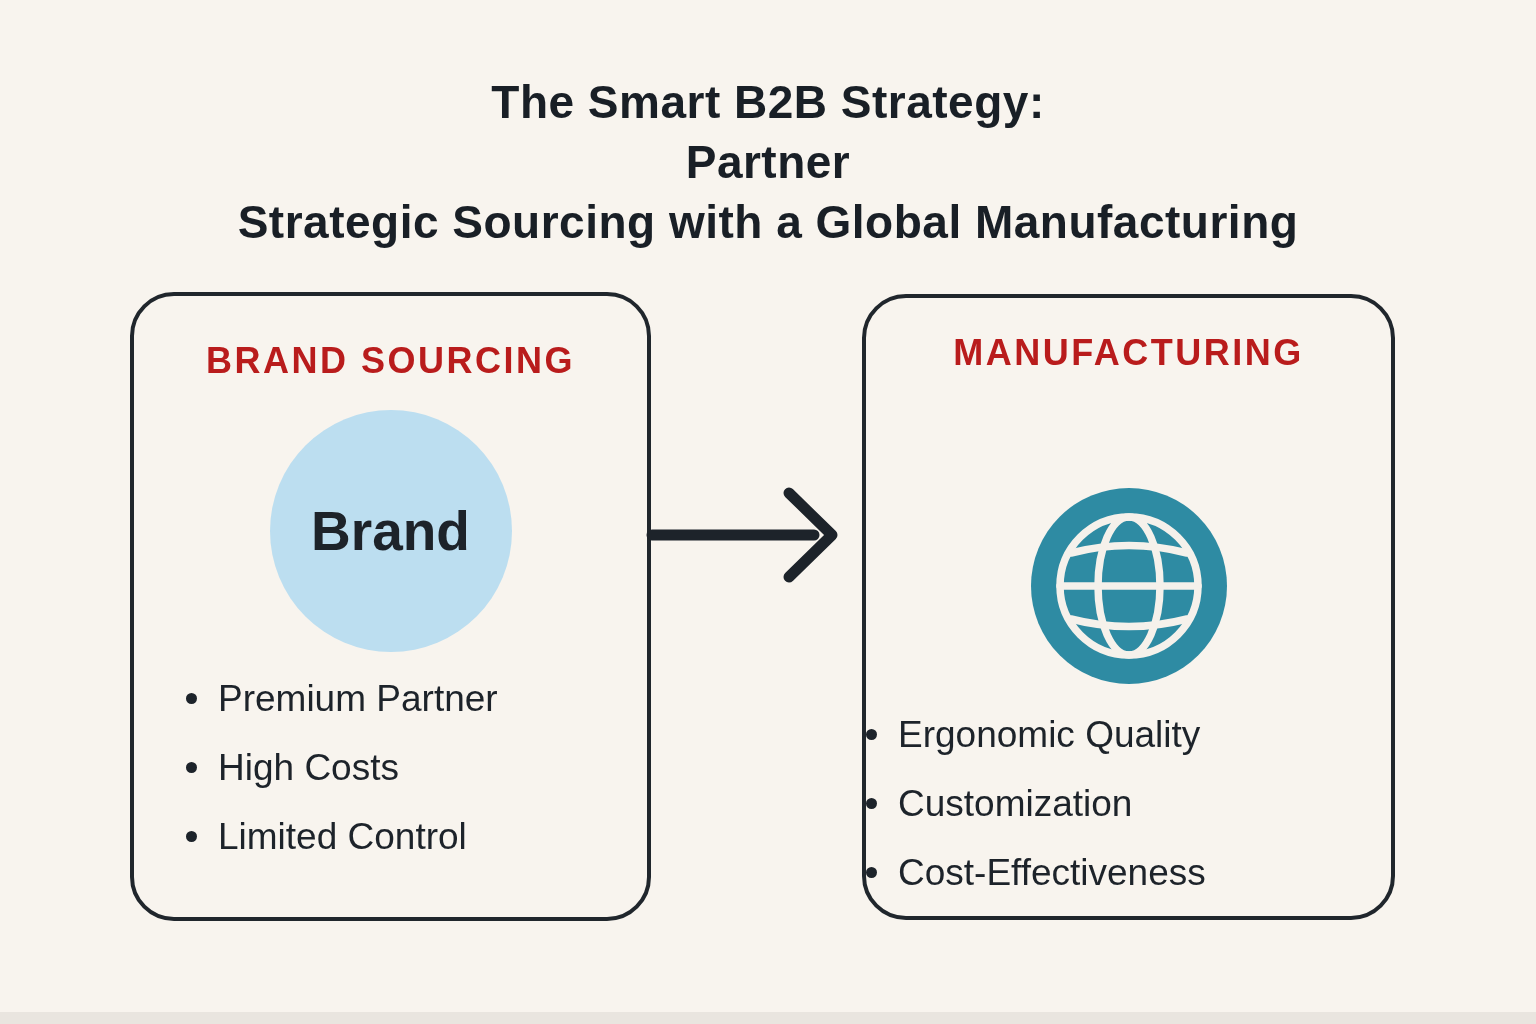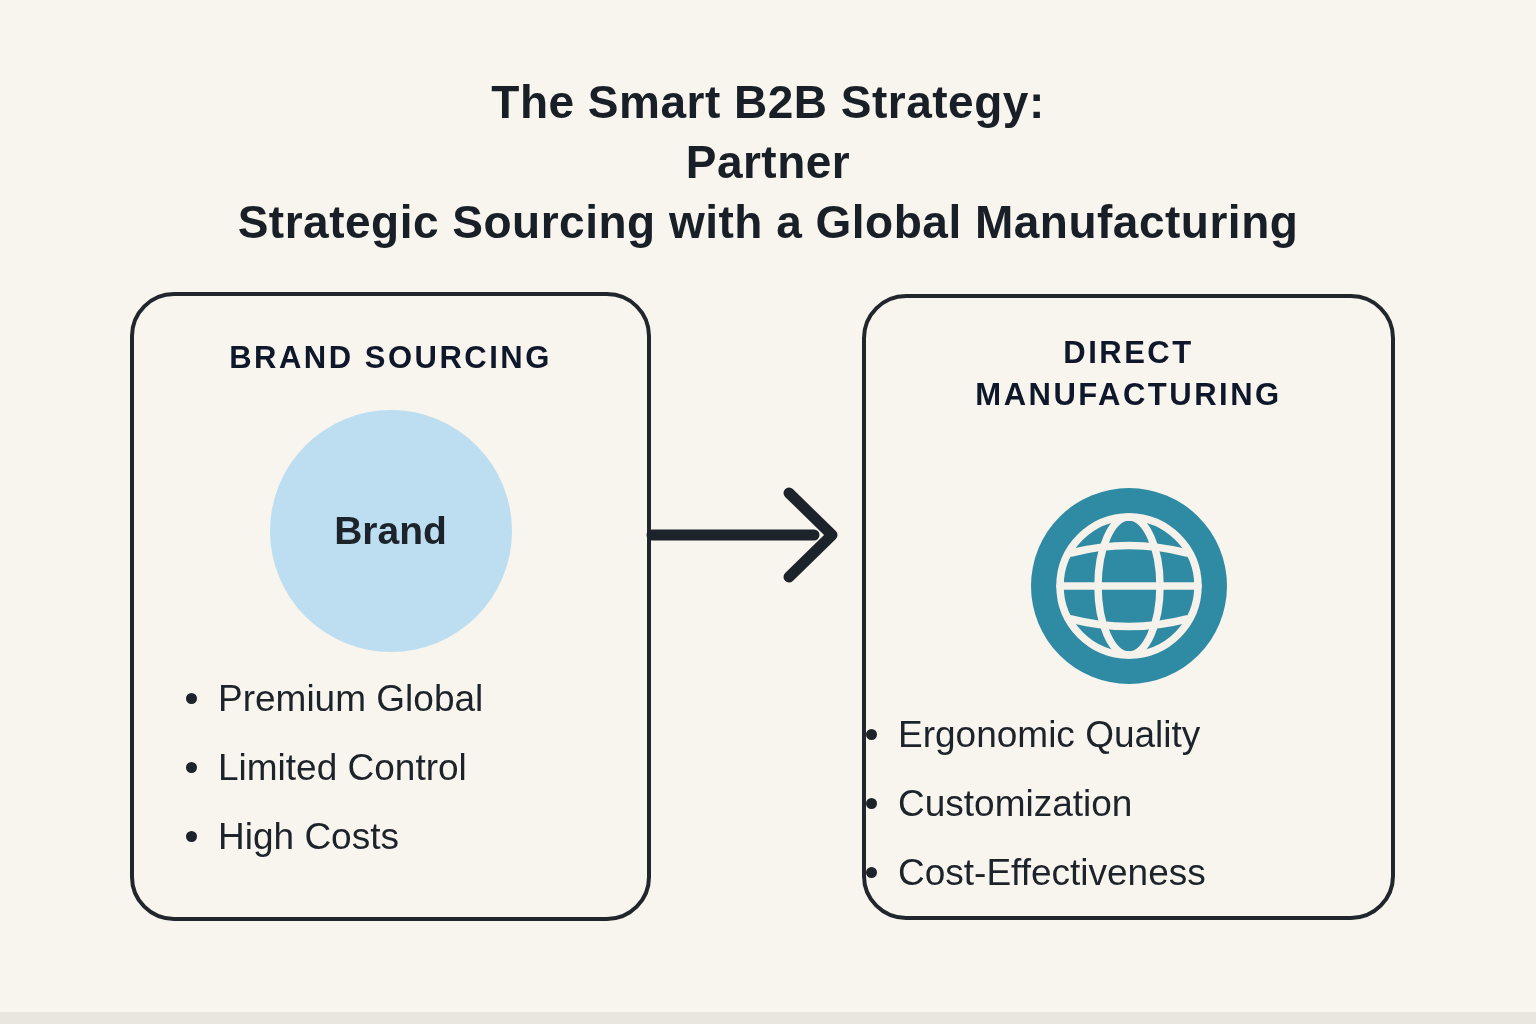--- a/index.html
+++ b/index.html
@@ -49,23 +49,23 @@
   }
   .box-right {
     left: 862px;
     top: 294px;
     width: 533px;
     height: 626px;
   }
   .box-header {
     text-align: center;
     font-weight: 700;
-    font-size: 31px;
+    font-size: 36px;
     letter-spacing: 2.5px;
-    color: #0f172a;
+    color: #b91c1c;
   }
   .box-left .box-header {
     margin-top: 44px;
   }
   .box-right .box-header {
     margin-top: 34px;
     line-height: 42px;
   }
 
   
@@ -76,21 +76,21 @@
     transform: translateX(-50%);
     width: 242px;
     height: 242px;
     border-radius: 50%;
     background: #bcdef0;
     display: flex;
     align-items: center;
     justify-content: center;
   }
   .brand-circle .brand-label {
-    font-size: 39px;
+    font-size: 55px;
     font-weight: 700;
     color: #1d232a;
   }
 
   
   .globe-badge {
     position: absolute;
     left: 50%;
     top: 190px;
     transform: translateX(-50%);
@@ -149,41 +149,40 @@
   <div class="box box-left">
     <div class="box-header">BRAND SOURCING</div>
 
     <div class="brand-circle">
       <span class="brand-label">Brand</span>
     </div>
 
     <ul class="bullets">
       <li>
         <span class="bullet-dot"></span>
-        <span>Premium Global</span>
+        <span>Premium Partner</span>
+      </li>
+      <li>
+        <span class="bullet-dot"></span>
+        <span>High Costs</span>
       </li>
       <li>
         <span class="bullet-dot"></span>
         <span>Limited Control</span>
-      </li>
-      <li>
-        <span class="bullet-dot"></span>
-        <span>High Costs</span>
       </li>
     </ul>
   </div>
 
   <svg class="arrow" viewBox="0 0 200 100" aria-hidden="true">
     <line x1="6" y1="49" x2="168" y2="49" stroke="#1d232a" stroke-width="11" stroke-linecap="round"></line>
     <polyline points="143,7 186,49 143,91" fill="none" stroke="#1d232a" stroke-width="11" stroke-linecap="round" stroke-linejoin="round"></polyline>
   </svg>
 
   <div class="box box-right">
     <div class="box-header">
-      <div>DIRECT</div>
       <div>MANUFACTURING</div>
     </div>
 
     <svg class="globe-badge" viewBox="0 0 196 196" aria-hidden="true">
       <circle cx="98" cy="98" r="98" fill="#2e8ba3"></circle>
       <g fill="none" stroke="#f5f1eb" stroke-width="7.5" stroke-linecap="round">
 
         <circle cx="98" cy="98" r="69"></circle>
 
         <ellipse cx="98" cy="98" rx="31" ry="69"></ellipse>

